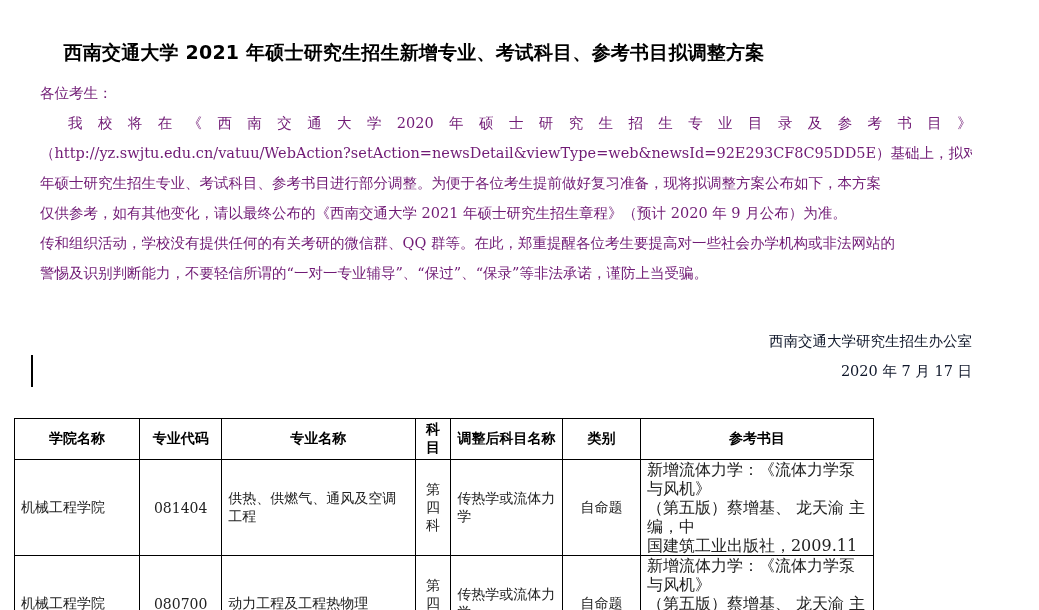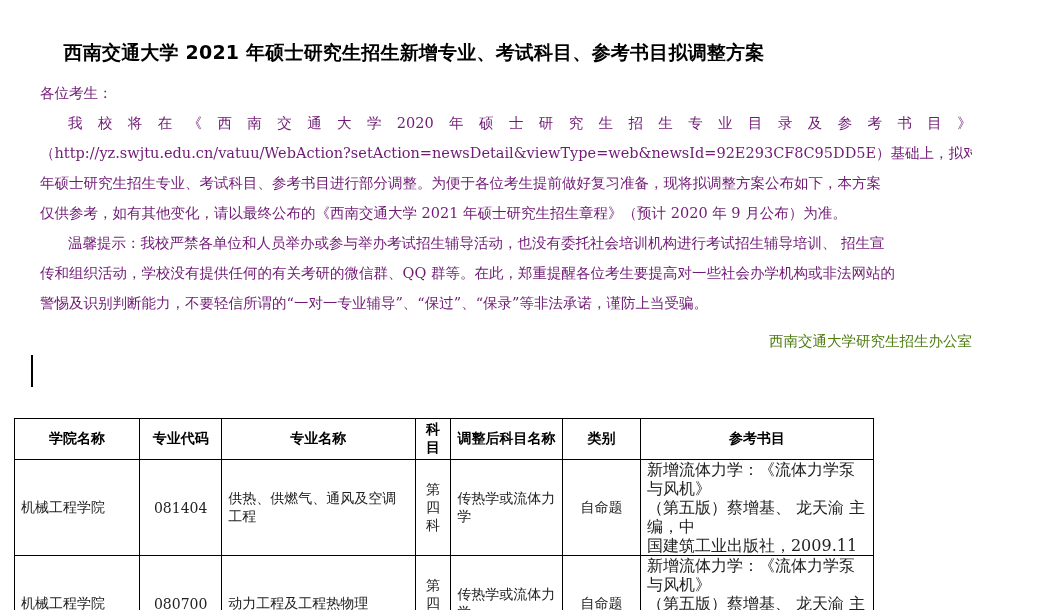--- a/index.html
+++ b/index.html
@@ -12,21 +12,21 @@
     position: absolute; left: 0; top: 40px; width: 828px; text-align: center;
     font-family: "DejaVu Sans", "Liberation Sans", sans-serif;
     font-weight: bold; font-size: 19px; letter-spacing: 0.2px; color: #000;
   }
   .para { position: absolute; font-size: 14.5px; line-height: 30px; color: #701a75; }
   .salutation { left: 40px; top: 78px; }
   .body-block { left: 40px; top: 108px; width: 932px; }
   .line { height: 30px; white-space: nowrap; overflow: hidden; }
   .indent { padding-left: 28px; }
   .justify-line { display: flex; justify-content: space-between; }
-  .signature { position: absolute; right: 67px; top: 326px; font-size: 14.5px; line-height: 30px; text-align: right; color: #4d7c0f; }
+  .signature { position: absolute; right: 67px; top: 326px; font-size: 14.5px; line-height: 30px; text-align: right; color: #0f172a; }
   .cursor {
     position: absolute; left: 31px; top: 355px; width: 1.5px; height: 32px; background: #000;
   }
   table.main {
     position: absolute; left: 14px; top: 418px; width: 860px;
     border-collapse: collapse; font-size: 14px; color: #222;
   }
   table.main th, table.main td { border: 1.5px solid #000; padding: 0 6px; }
   table.main th {
     height: 40px; font-family: "DejaVu Sans", "Liberation Sans", sans-serif;
@@ -75,27 +75,27 @@
       <span>及</span>
       <span>参</span>
       <span>考</span>
       <span>书</span>
       <span>目</span>
       <span>》</span>
     </div>
   <div class="line">（http://yz.swjtu.edu.cn/vatuu/WebAction?setAction=newsDetail&amp;viewType=web&amp;newsId=92E293CF8C95DD5E）基础上，拟对 2021</div>
   <div class="line">年硕士研究生招生专业、考试科目、参考书目进行部分调整。为便于各位考生提前做好复习准备，现将拟调整方案公布如下，本方案</div>
   <div class="line">仅供参考，如有其他变化，请以最终公布的《西南交通大学 2021 年硕士研究生招生章程》（预计 2020 年 9 月公布）为准。</div>
-  <div class="line indent">温馨提示：我校严禁各单位和人员举办或参与举办考试招生辅导活动，也没有委托社会培训机构进行考试招生辅导培训、 招生宣</div>
   <div class="line">传和组织活动，学校没有提供任何的有关考研的微信群、QQ 群等。在此，郑重提醒各位考生要提高对一些社会办学机构或非法网站的</div>
   <div class="line">警惕及识别判断能力，不要轻信所谓的“一对一专业辅导”、“保过”、“保录”等非法承诺，谨防上当受骗。</div>
 </div>
 
 <div class="signature">
   <div>西南交通大学研究生招生办公室</div>
+  <div>2020 年 7 月 17 日</div>
 </div>
 
 <div class="cursor"></div>
 
 <table class="main">
   <colgroup>
     <col style="width:150px">
       <col style="width:86px">
       <col style="width:232px">
       <col style="width:38px">

